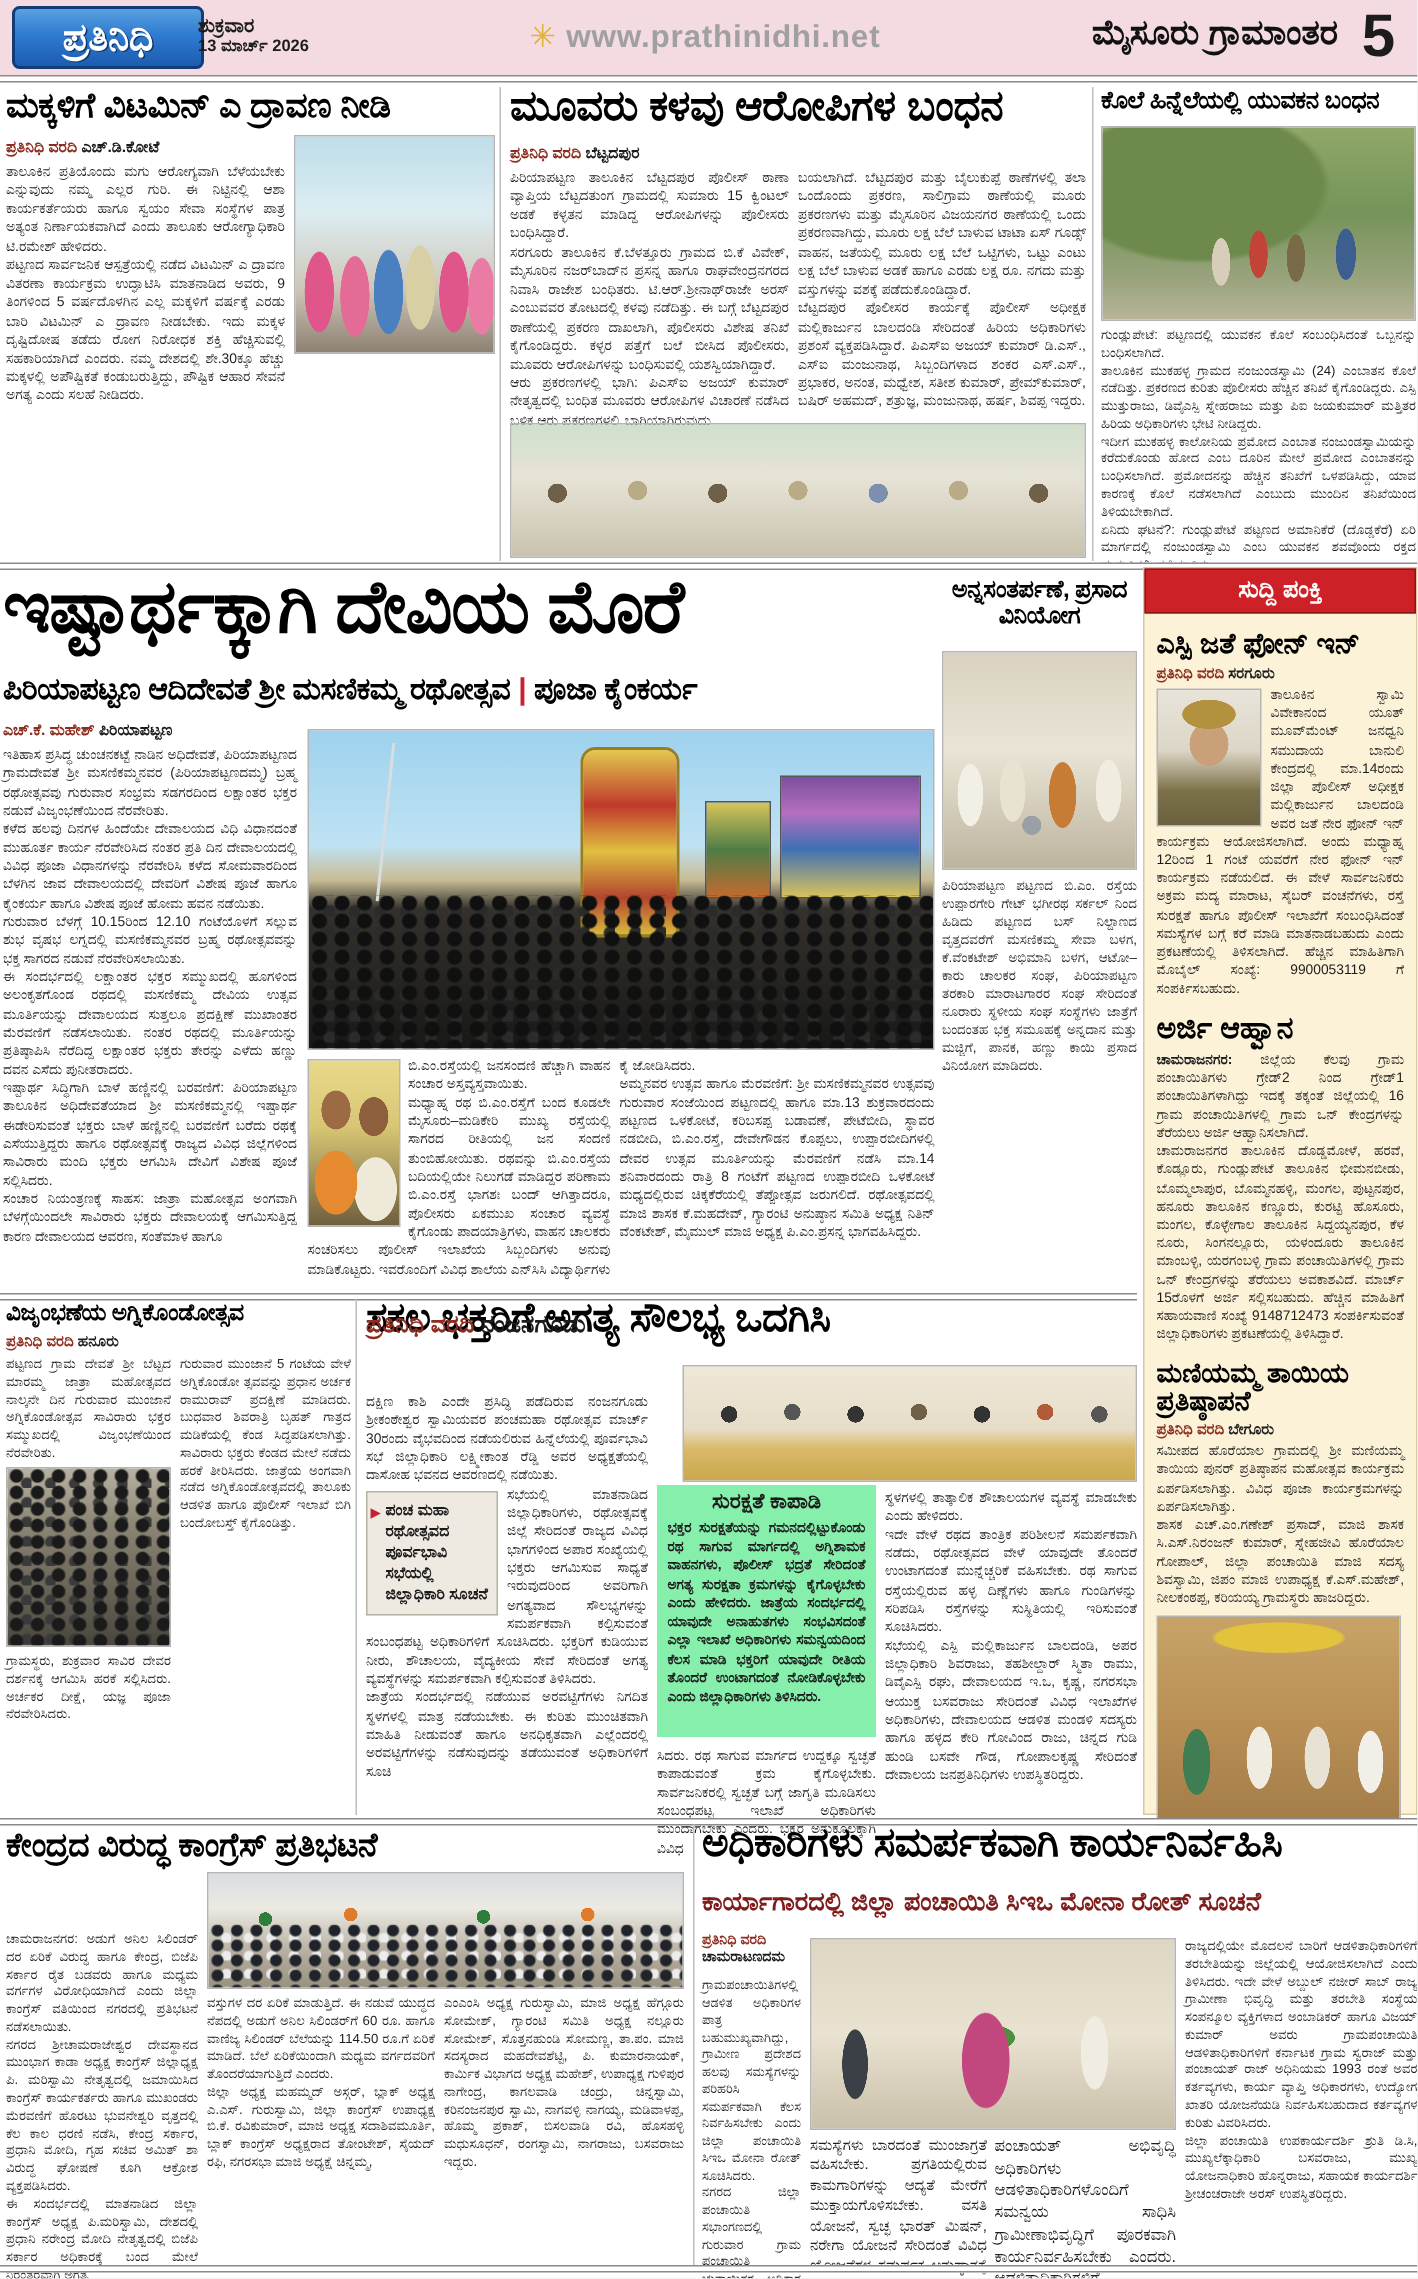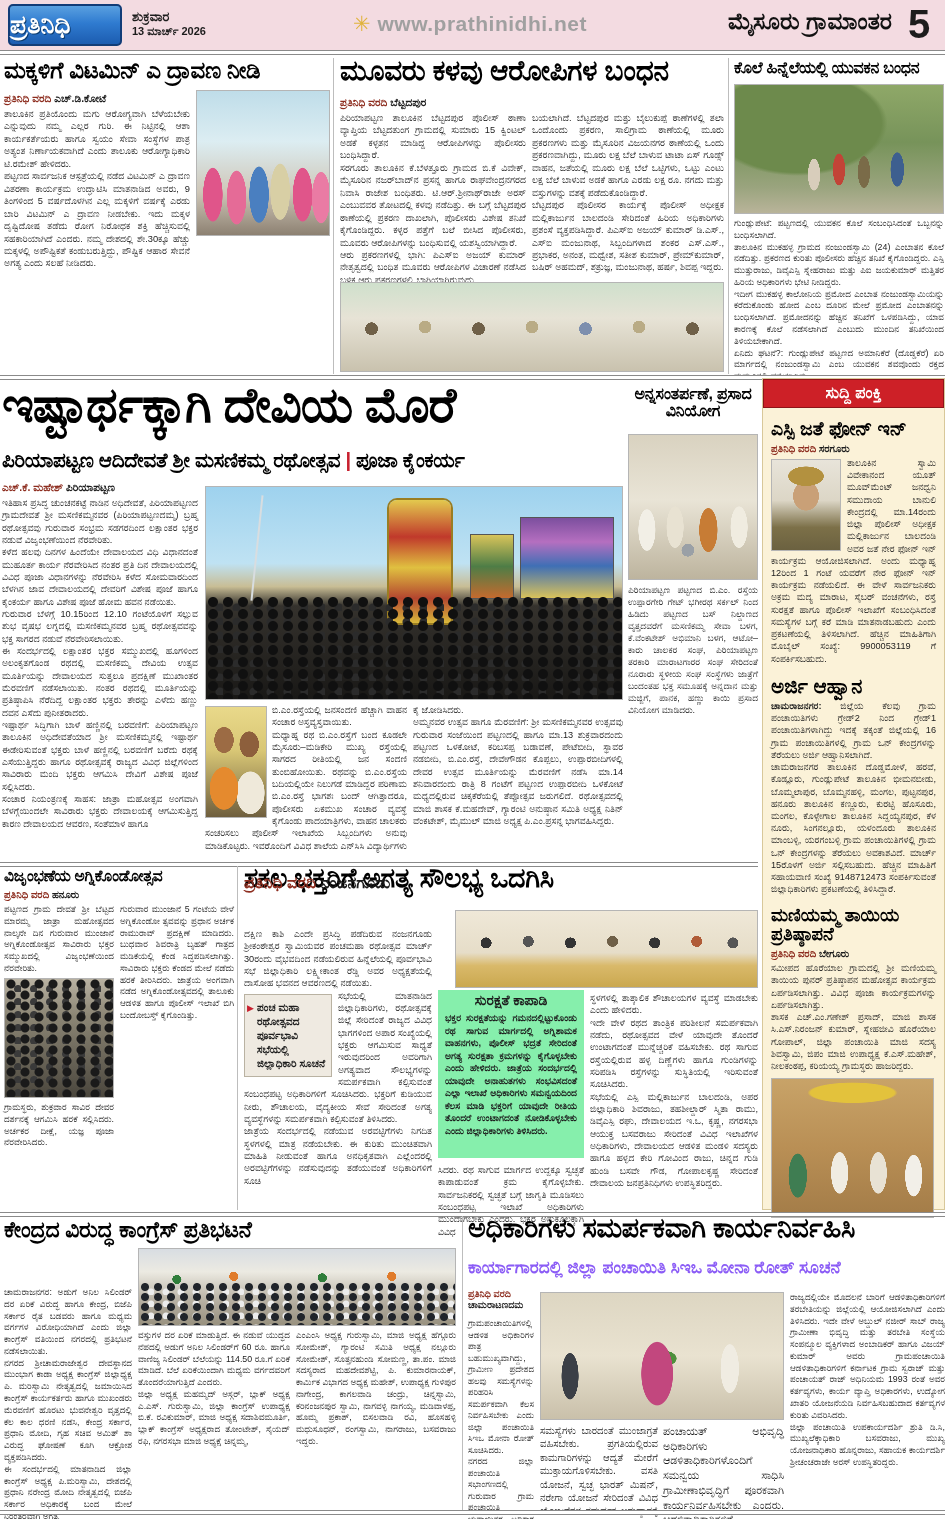--- a/index.html
+++ b/index.html
@@ -1,23 +1,23 @@
 <!DOCTYPE html>
 <html><head>
 <meta charset="utf-8">
 <style>
   html,body{margin:0;padding:0;background:#e9e9e9;}
   .page{position:relative;width:945px;height:1519px;background:#fff;margin:0 auto;
         font-family:"Liberation Sans","DejaVu Sans",sans-serif;color:#1c1c1c;overflow:hidden;}
   .abs{position:absolute;}
   
   .hdr-band{left:0;top:0;width:945px;height:50px;background:#f3dbe1;}
-  .logo{left:8px;top:4px;width:114px;height:42px;background:linear-gradient(180deg,#5aa0e0 0%,#2f7bd0 45%,#1c5cb0 100%);
+  .logo{left:8px;top:4px;width:128px;height:42px;background:linear-gradient(180deg,#5aa0e0 0%,#2f7bd0 45%,#1c5cb0 100%);
         border:2px solid #123c77;border-radius:5px;color:#fff;font-weight:bold;font-size:25px;
-        display:flex;align-items:center;justify-content:flex-start;text-shadow:1px 1px 0 #0b3a6e;box-sizing:border-box;}
+        display:flex;align-items:center;justify-content:center;text-shadow:1px 1px 0 #0b3a6e;box-sizing:border-box;}
   .daydate{left:132px;top:9px;width:110px;line-height:1.25;}
   .daydate .d1{font-weight:bold;font-size:13px;}
   .daydate .d2{font-size:11px;font-weight:bold;}
   .site{left:320px;top:12px;width:300px;text-align:center;font-size:21px;font-weight:bold;color:#a0a0a0;letter-spacing:.5px;}
   .site .spark{color:#e0b33c;}
   .edition{left:612px;top:8px;width:280px;font-size:23px;font-weight:bold;color:#111;text-align:right;}
   .pagenum{left:898px;top:2px;width:42px;font-size:40px;font-weight:bold;text-align:center;}
   .rule2{border-top:1px solid #8a8a8a;border-bottom:1px solid #8a8a8a;height:3px;background:#fff;}
   .vsep{width:1px;background:#bdbdbd;}
   
@@ -128,21 +128,21 @@
   .sb-byl .lab{color:#8d2d1f;}
   .sb-bt{font-size:9.2px;line-height:1.33;text-align:justify;white-space:pre-line;}
   .sb-officer{float:left;width:70px;height:92px;margin:2px 6px 2px 0;}
   
   .pullq{float:left;width:88px;border:1px solid #b9b2a2;background:#efeae1;padding:5px 5px 5px 12px;margin:4px 6px 3px 0;
          font-size:10.5px;font-weight:bold;line-height:1.35;position:relative;box-sizing:border-box;}
   .pullq .arr{position:absolute;left:2px;top:7px;color:#c8202f;font-size:9px;}
   .pinkbox{background:#86efac;padding:2px 7px;box-sizing:border-box;}
   .pinkbox .pbt{font-size:14px;font-weight:bold;text-align:center;margin-bottom:3px;}
   .pinkbox .pbb{font-size:9.2px;font-weight:bold;line-height:1.36;text-align:justify;white-space:pre-line;}
-  .subhead2{font-weight:bold;color:#8b5cf6;}
+  .subhead2{font-weight:bold;color:#7f1d1d;}
 </style>
 </head>
 <body>
 
 <div class="page">
 
   <div class="abs hdr-band"></div>
   <div class="abs logo">
       <span>ಪ್ರತಿನಿಧಿ</span>
     </div>

